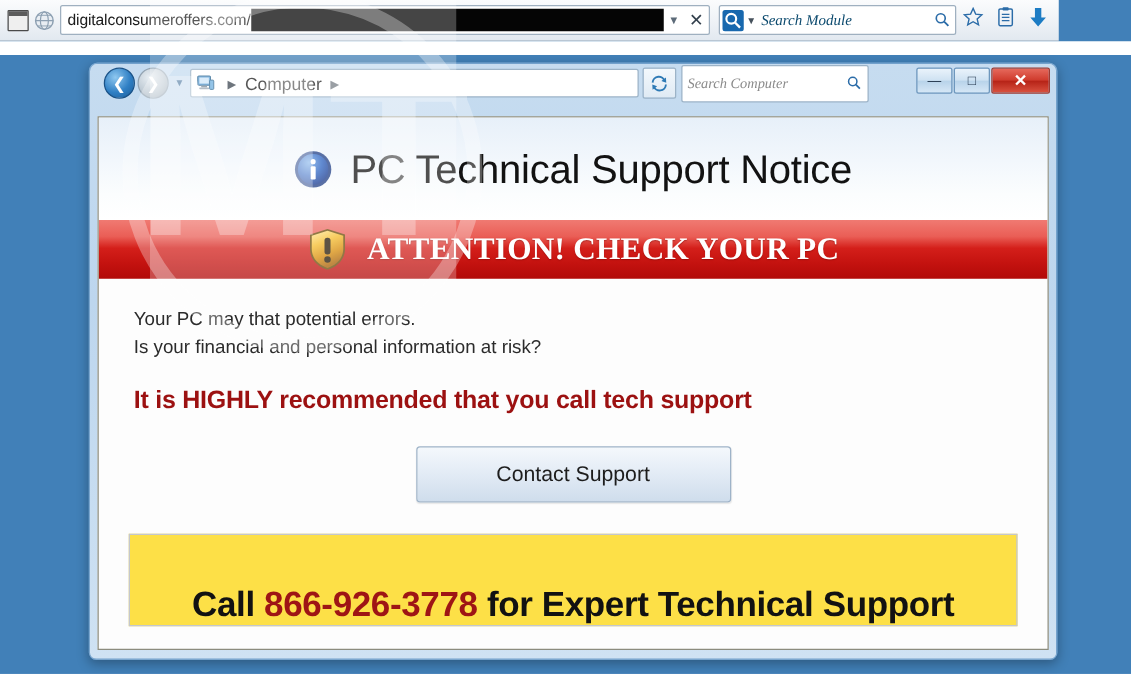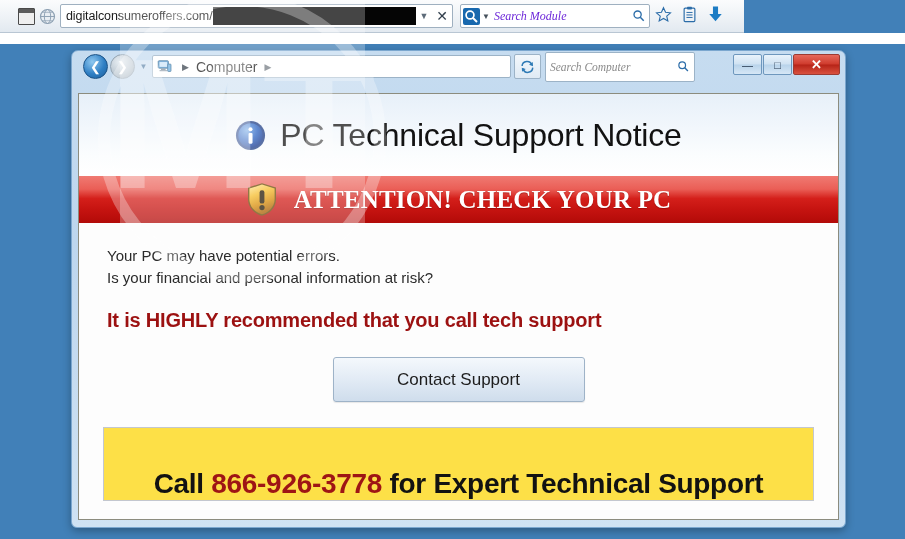--- a/index.html
+++ b/index.html
@@ -6,25 +6,25 @@
     margin: 0; padding: 0;
     width: 905px; height: 539px;
     overflow: hidden;
     font-family: "Liberation Sans", sans-serif;
     background: #4180b8;
   }
   #root { position: relative; width: 905px; height: 539px; overflow: hidden; }
 
   
   .browser-bar {
-    position: absolute; left: 0; top: 0; width: 744px; height: 33px;
+    position: absolute; left: 0; top: 0; width: 847px; height: 33px;
     background: linear-gradient(to bottom, #fbfcfd 0%, #eef2f6 55%, #e2e9f0 100%);
     border-bottom: 1px solid #b9c6d3;
     display: flex; align-items: center; box-sizing: border-box;
-    padding: 0 16px;
+    padding: 0 4px;
   }
   .browser-strip {
     position: absolute; left: 0; top: 33px; width: 905px; height: 11px;
     background: #ffffff;
   }
   .fav-box {
     width: 15px; height: 15px; margin: 0 4px 0 2px;
     background: linear-gradient(to bottom, #5c5c5c 0 28%, #efefef 28% 100%);
     border: 1px solid #4a4a4a; border-radius: 1px; flex: none;
   }
@@ -50,21 +50,21 @@
     flex: none; width: 190px; height: 24px; margin-left: 7px;
     border: 1px solid #9fb0c0; background: #fff; border-radius: 2px;
     display: flex; align-items: center; box-sizing: border-box;
   }
   .prov-badge {
     width: 17px; height: 17px; background: #1868ae; border-radius: 2px;
     margin: 0 2px 0 2px; flex: none; position: relative;
   }
   .prov-caret { font-size: 8px; color: #46515c; flex: none; margin-right: 4px; }
   .search-ph {
-    flex: 1 1 auto; font-size: 12px; font-style: italic; color: #6d28d9;
+    flex: 1 1 auto; font-size: 12px; font-style: italic; color: #0c4a6e;
     font-family: "Liberation Serif", serif; white-space: nowrap; overflow: hidden;
   }
   .tool-icon { flex: none; width: 26px; text-align: center; }
 
   
   .explorer {
     position: absolute; left: 71px; top: 50px; width: 775px; height: 478px;
     border-radius: 7px 7px 6px 6px;
     background: linear-gradient(to bottom, #c6dcf0 0%, #bdd6ee 40%, #cfe2f3 100%);
     border: 1px solid #7ba7cf;
@@ -330,21 +330,21 @@
               <stop offset="100%" stop-color="#a85f02"></stop>
             </linearGradient>
           </defs>
           <rect x="13.6" y="8.2" width="4.8" height="13.4" rx="2.2" fill="#241803"></rect>
           <circle cx="16" cy="25.6" r="2.6" fill="#241803"></circle>
         </svg>
         <span class="alert-text">ATTENTION! CHECK YOUR PC</span>
       </div>
 
       <div class="body-area">
-        <div class="bodyline">Your PC may have potential errors.</div>
+        <div class="bodyline">Your PC may that potential errors.</div>
         <div class="bodyline">Is your financial and personal information at risk?</div>
         <div class="recommend">It is HIGHLY recommended that you call tech support</div>
       </div>
 
       <div class="btn-row">
         <div class="contact-btn">Contact Support</div>
       </div>
 
       <div class="call-box">
         <div class="call-text"><span>Call </span><span class="call-num">866-926-3778</span><span> for Expert Technical Support</span></div>

